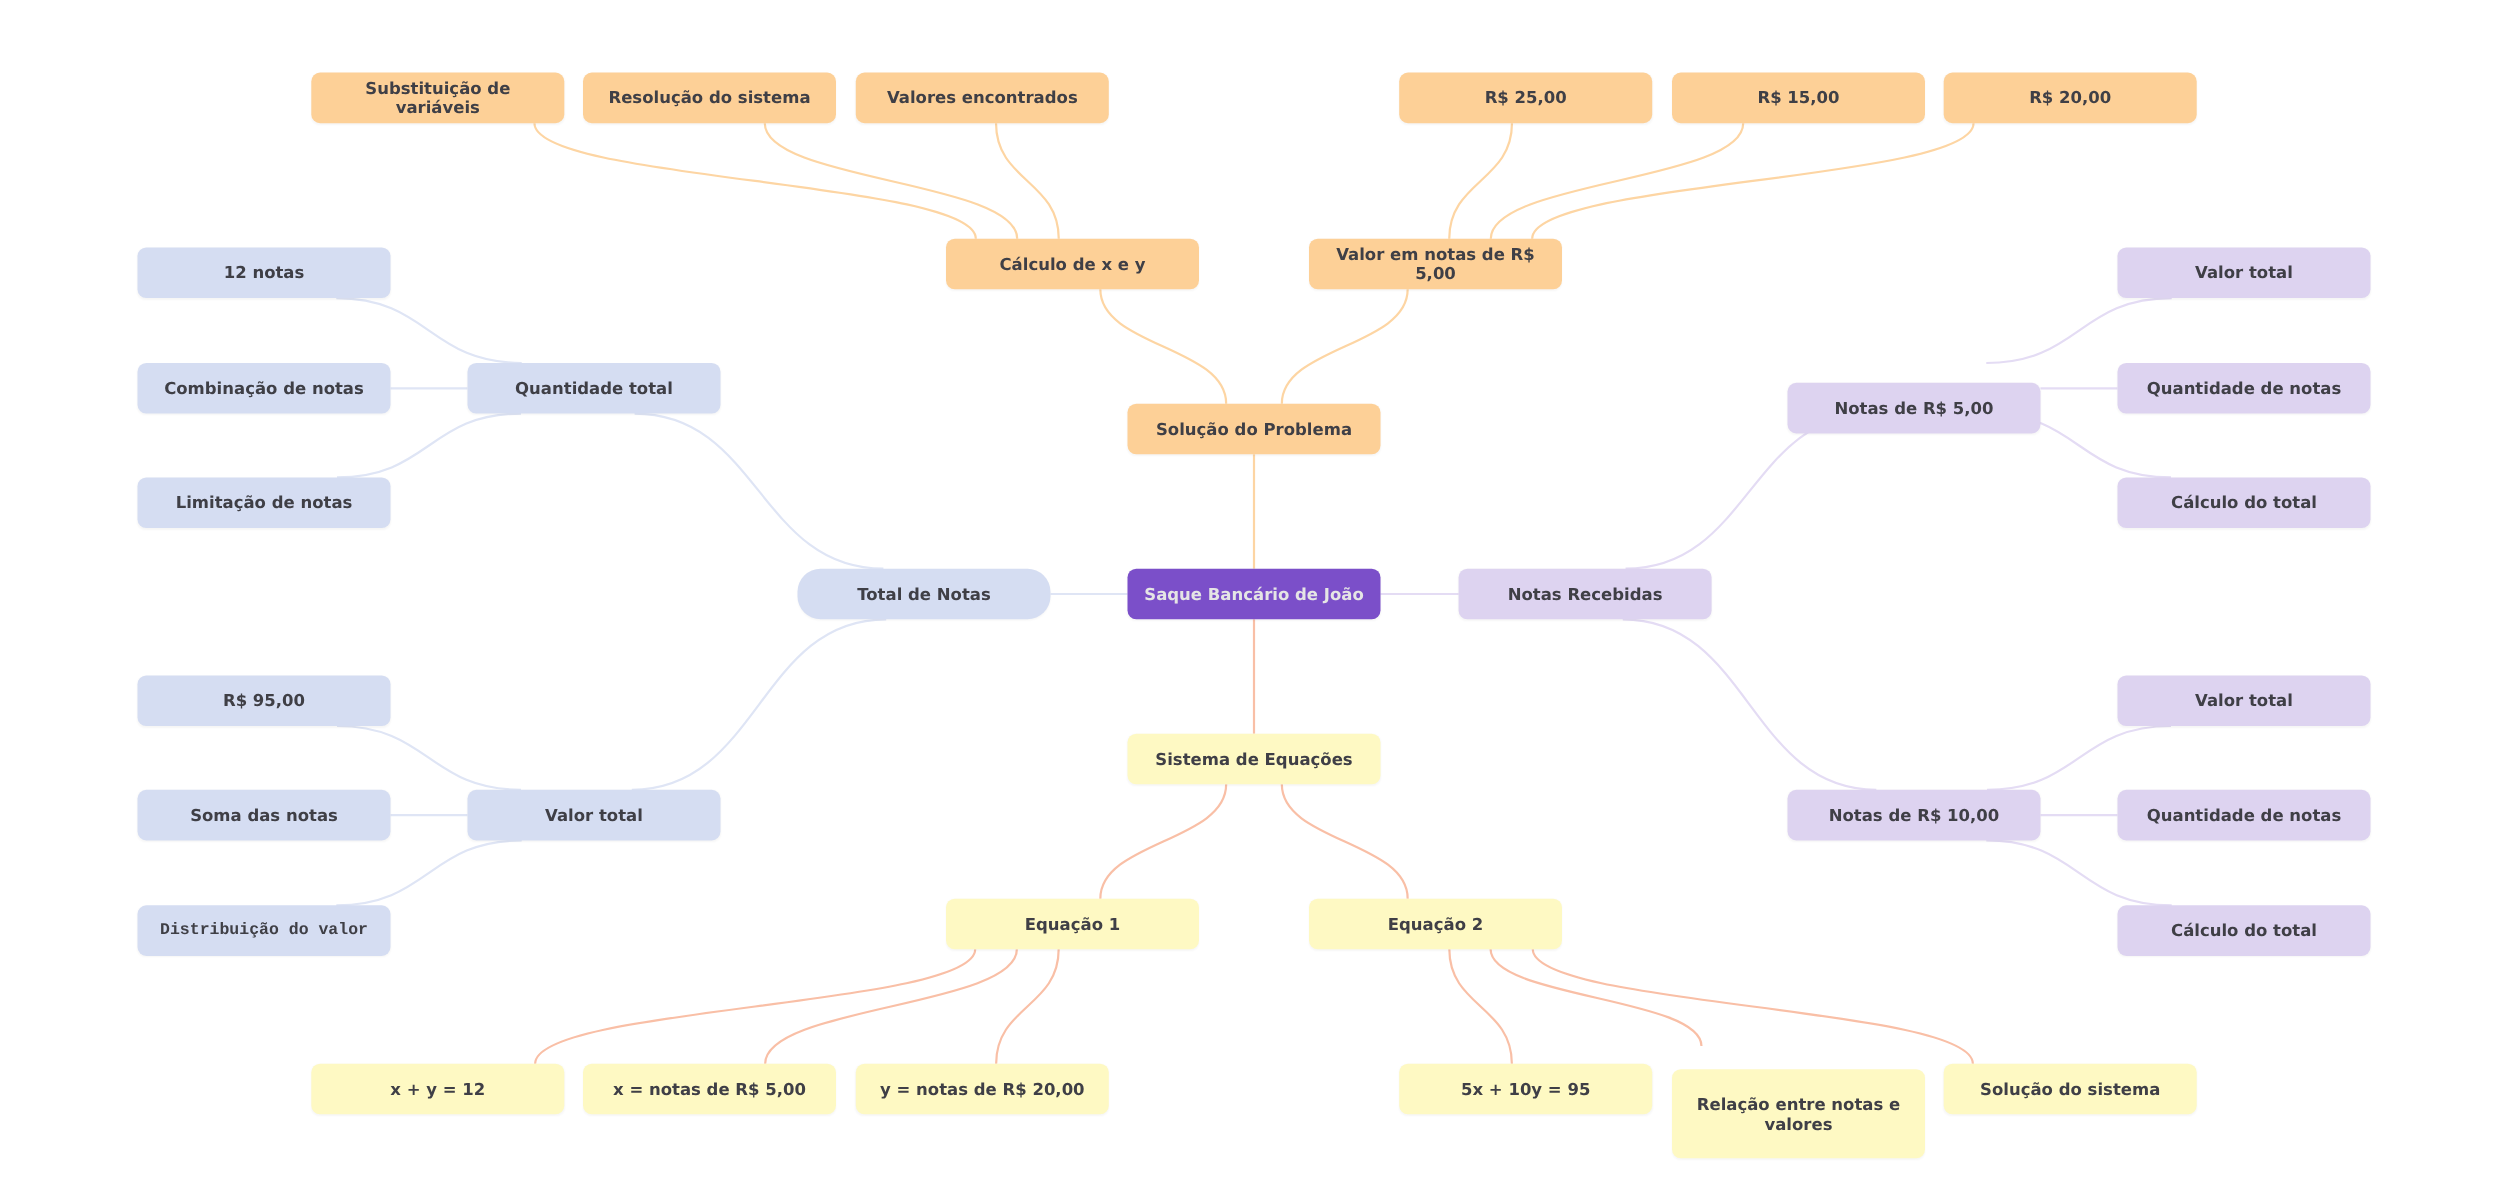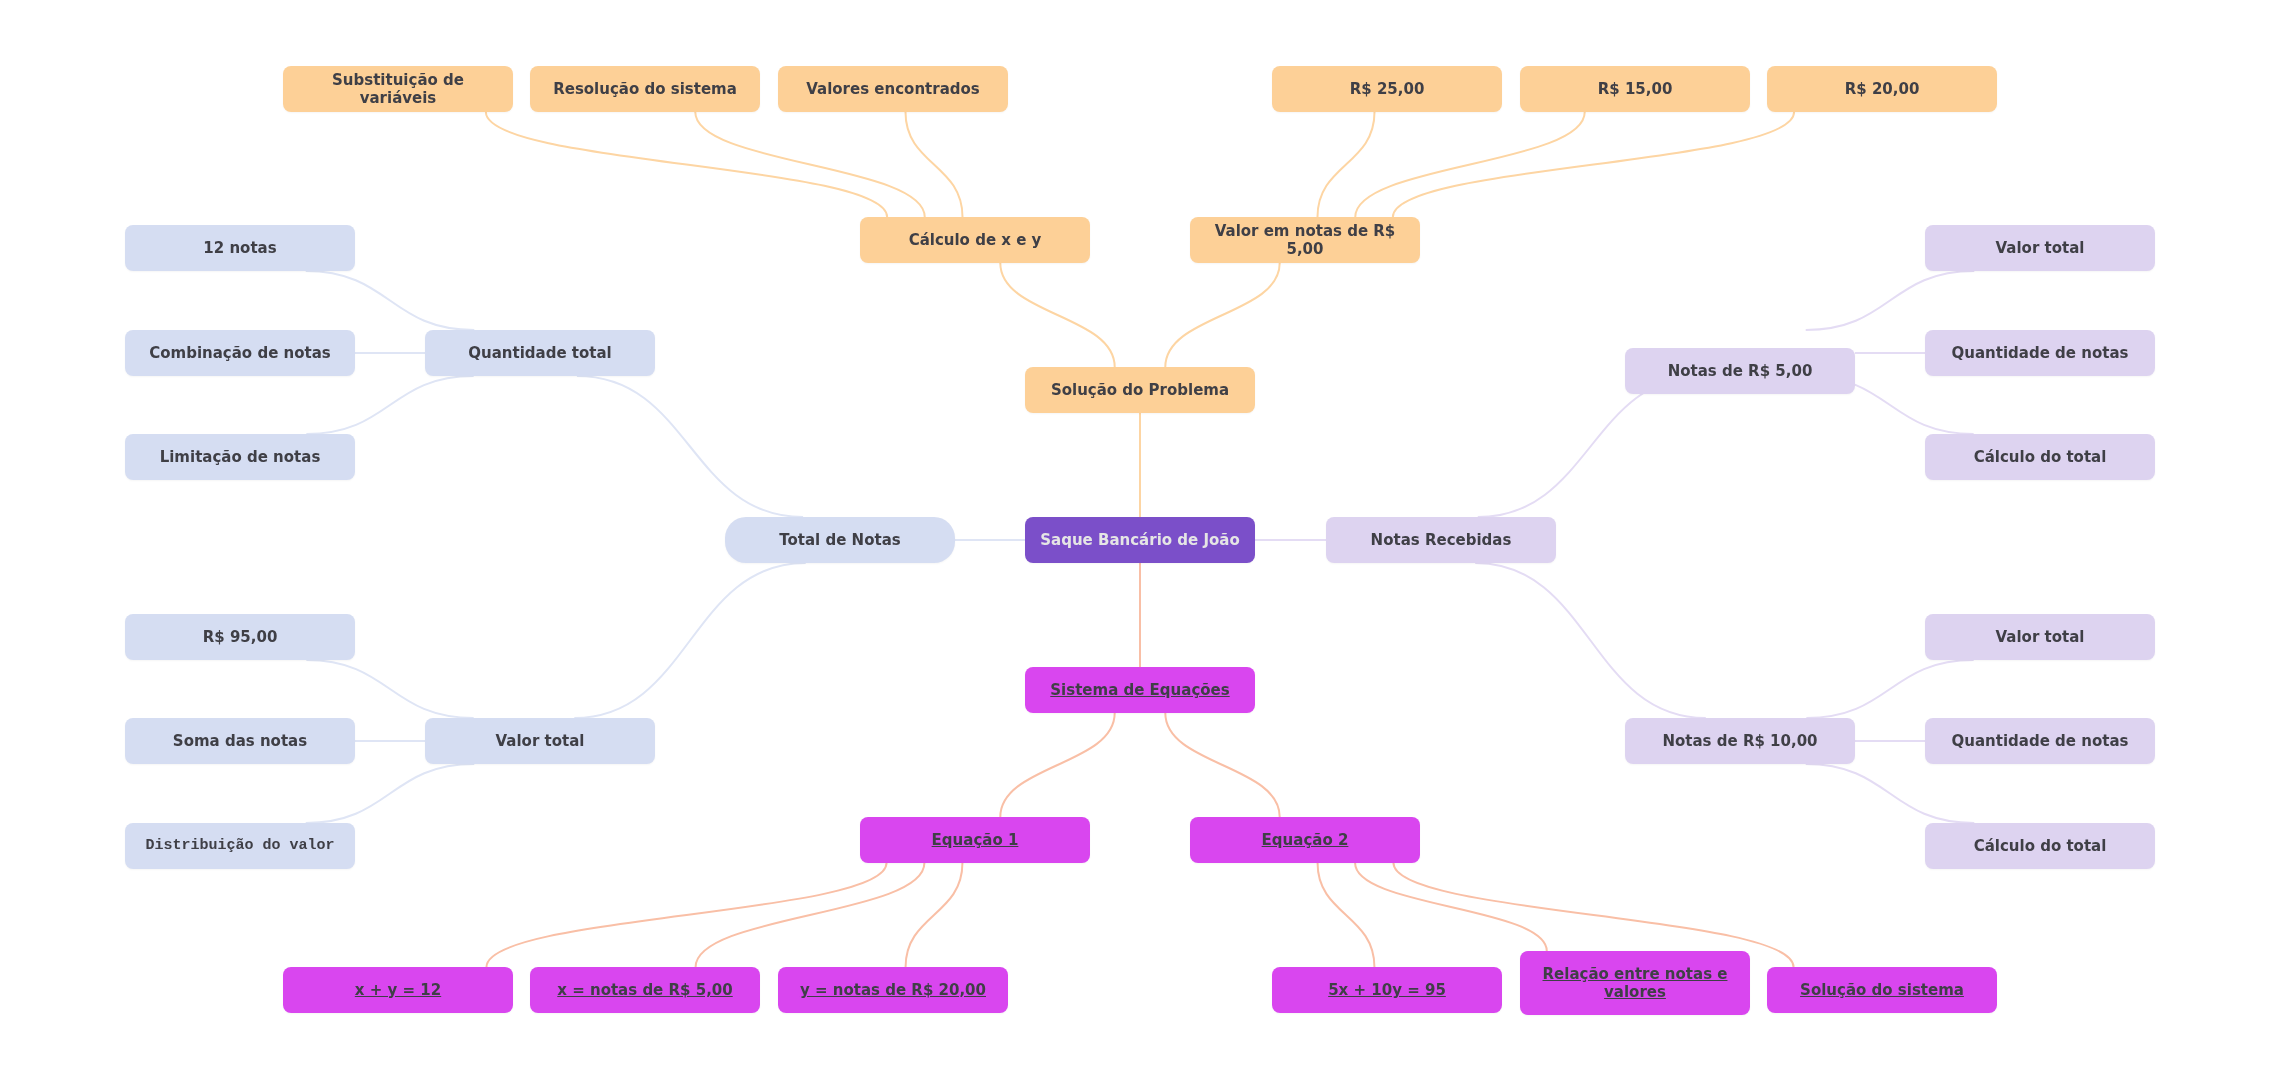--- a/index.html
+++ b/index.html
@@ -7,24 +7,24 @@
   #edges { position:absolute; left:0; top:0; width:2280px; height:1080px; }
   .node {
     position:absolute; width:230px; height:46px; box-sizing:border-box;
     border-radius:8px; display:flex; align-items:center; justify-content:center;
     text-align:center; font-weight:bold; font-size:15px; color:#3f3f46;
     padding:0 10px; line-height:18px; cursor:pointer;
     box-shadow: 0 1px 2px rgba(0,0,0,0.04);
   }
   .node.root { background:#7b4fc9; color:#e5e5e5; }
   .node.orange { background:#fdd097; }
-  .node.salmon { background:#d946ef;text-decoration:underline; }
+  .node.salmon { background:#fef9c3; }
   .node.blue { background:#d5ddf2; }
   .node.purple { background:#ddd3f0; }
-  .node.tall { height:64px; }
+  .node.tall { height:81px;margin-top:21px; }
 </style>
 </head>
 <body>
 
 <svg id="edges" xmlns="http://www.w3.org/2000/svg">
     <path d="M1140,517 C1140,465 1140,465 1140,413" fill="none" stroke="#fdd5a3" stroke-width="2"></path>
     <path d="M1114.7,367 C1114.7,315 1000.3,315 1000.3,263" fill="none" stroke="#fdd5a3" stroke-width="2"></path>
     <path d="M1165.3,367 C1165.3,315 1279.7,315 1279.7,263" fill="none" stroke="#fdd5a3" stroke-width="2"></path>
     <path d="M887.1125827814569,217 C887.1125827814569,164.5 485.8874172185431,164.5 485.8874172185431,112" fill="none" stroke="#fdd5a3" stroke-width="2"></path>
     <path d="M924.7350993377484,217 C924.7350993377484,164.5 695.2649006622516,164.5 695.2649006622516,112" fill="none" stroke="#fdd5a3" stroke-width="2"></path>

